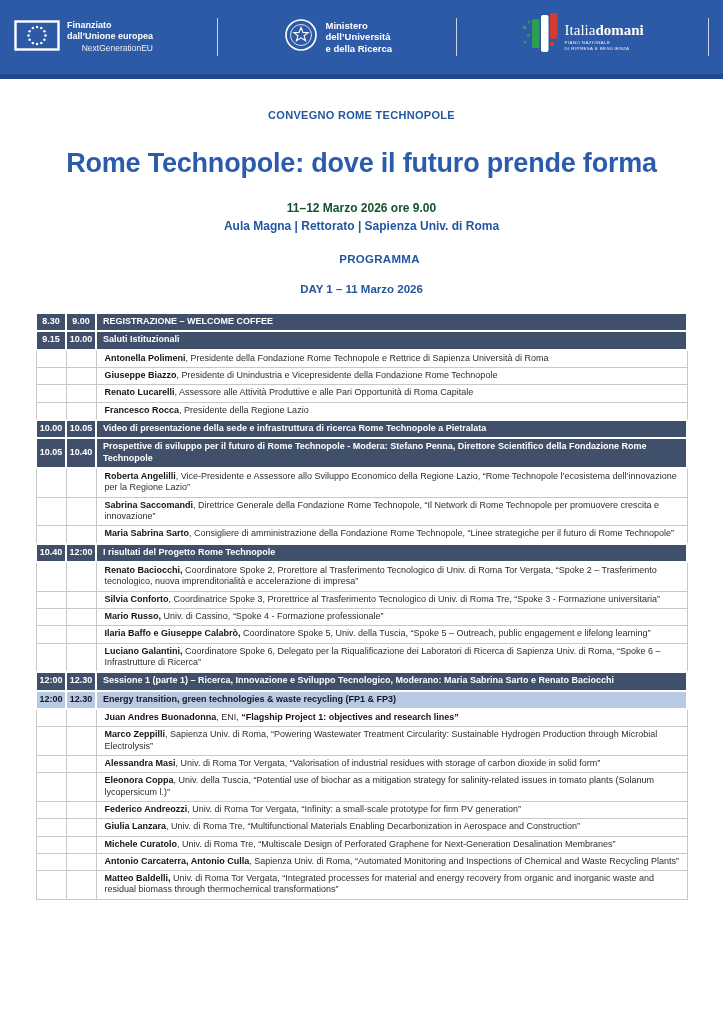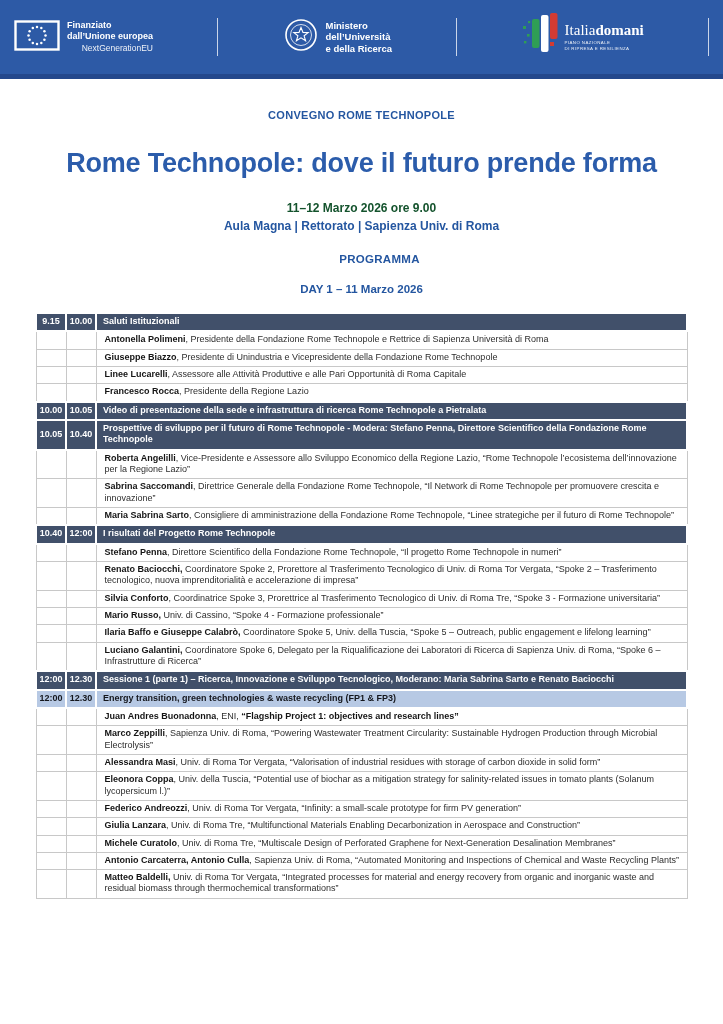--- a/index.html
+++ b/index.html
@@ -145,38 +145,43 @@
 
   <div class="table-wrap">
     <table>
       <colgroup>
           <col class="c-time">
           <col class="c-time">
           <col>
         </colgroup>
       <tbody>
           <tr class="row-session">
+            <td class="col-time">8.30</td>
+            <td class="col-time">9.00</td>
+            <td class="col-content">REGISTRAZIONE – WELCOME COFFEE</td>
+          </tr>
+          <tr class="row-session">
             <td class="col-time">9.15</td>
             <td class="col-time">10.00</td>
             <td class="col-content">Saluti Istituzionali</td>
           </tr>
           <tr class="row-speaker">
             <td class="col-time"></td>
             <td class="col-time"></td>
             <td class="col-content"><strong>Antonella Polimeni</strong><span>, Presidente della Fondazione Rome Technopole e Rettrice di Sapienza Università di Roma</span></td>
           </tr>
           <tr class="row-speaker">
             <td class="col-time"></td>
             <td class="col-time"></td>
             <td class="col-content"><strong>Giuseppe Biazzo</strong><span>, Presidente di Unindustria e Vicepresidente della Fondazione Rome Technopole</span></td>
           </tr>
           <tr class="row-speaker">
             <td class="col-time"></td>
             <td class="col-time"></td>
-            <td class="col-content"><strong>Linee Lucarelli</strong><span>, Assessore alle Attività Produttive e alle Pari Opportunità di Roma Capitale</span></td>
+            <td class="col-content"><strong>Renato Lucarelli</strong><span>, Assessore alle Attività Produttive e alle Pari Opportunità di Roma Capitale</span></td>
           </tr>
           <tr class="row-speaker">
             <td class="col-time"></td>
             <td class="col-time"></td>
             <td class="col-content"><strong>Francesco Rocca</strong><span>, Presidente della Regione Lazio</span></td>
           </tr>
           <tr class="row-session">
             <td class="col-time">10.00</td>
             <td class="col-time">10.05</td>
             <td class="col-content">Video di presentazione della sede e infrastruttura di ricerca Rome Technopole a Pietralata</td>
@@ -198,25 +203,20 @@
           </tr>
           <tr class="row-speaker">
             <td class="col-time"></td>
             <td class="col-time"></td>
             <td class="col-content"><strong>Maria Sabrina Sarto</strong><span>, Consigliere di amministrazione della Fondazione Rome Technopole, “Linee strategiche per il futuro di Rome Technopole”</span></td>
           </tr>
           <tr class="row-session">
             <td class="col-time">10.40</td>
             <td class="col-time">12:00</td>
             <td class="col-content">I risultati del Progetto Rome Technopole</td>
-          </tr>
-          <tr class="row-speaker">
-            <td class="col-time"></td>
-            <td class="col-time"></td>
-            <td class="col-content"><strong>Stefano Penna</strong><span>, Direttore Scientifico della Fondazione Rome Technopole, “Il progetto Rome Technopole in numeri”</span></td>
           </tr>
           <tr class="row-speaker">
             <td class="col-time"></td>
             <td class="col-time"></td>
             <td class="col-content"><strong>Renato Baciocchi,</strong><span> Coordinatore Spoke 2, Prorettore al Trasferimento Tecnologico di Univ. di Roma Tor Vergata, “Spoke 2 – Trasferimento tecnologico, nuova imprenditorialità e accelerazione di impresa”</span></td>
           </tr>
           <tr class="row-speaker">
             <td class="col-time"></td>
             <td class="col-time"></td>
             <td class="col-content"><strong>Silvia Conforto</strong><span>, Coordinatrice Spoke 3, Prorettrice al Trasferimento Tecnologico di Univ. di Roma Tre, “Spoke 3 - Formazione universitaria”</span></td>

